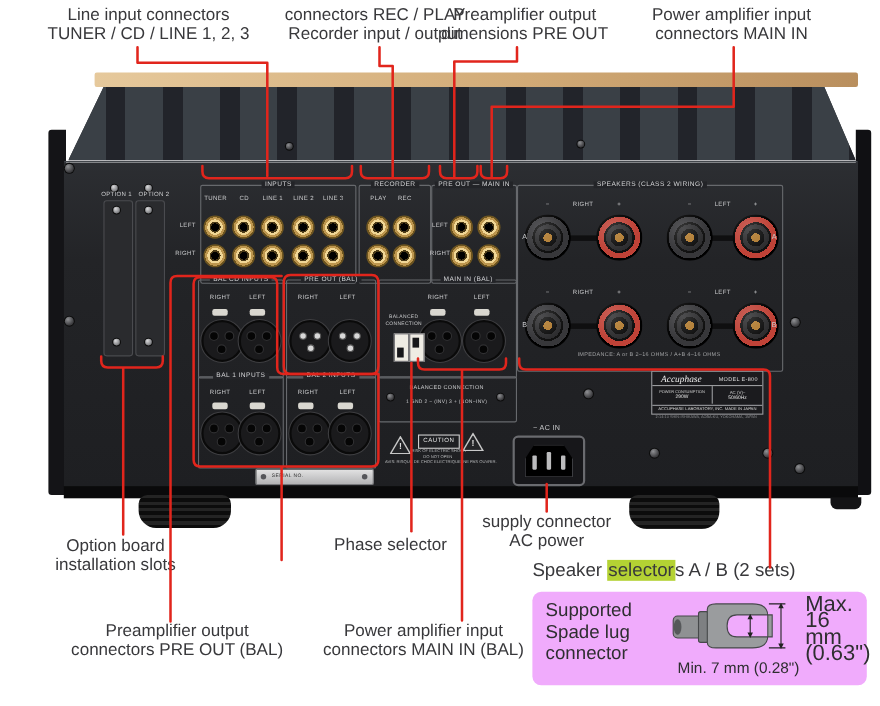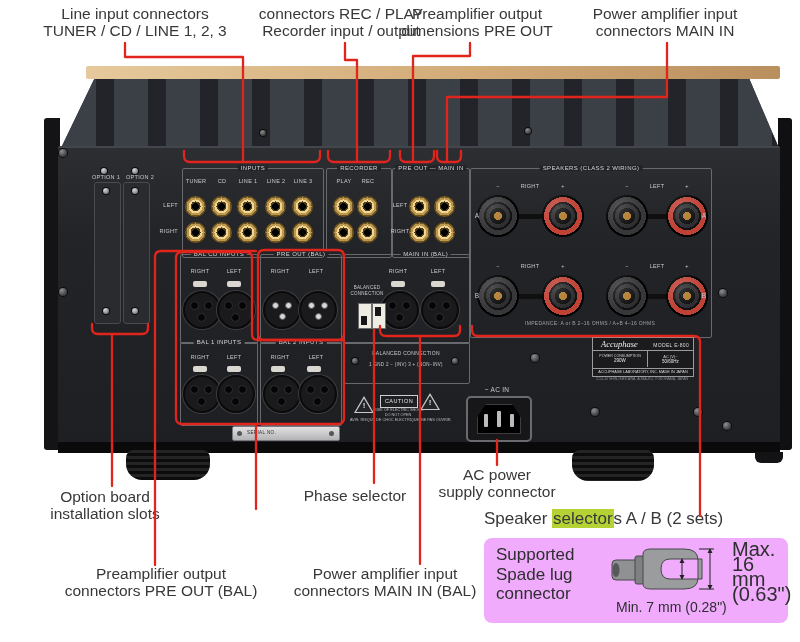--- a/index.html
+++ b/index.html
@@ -351,22 +351,22 @@
   <div class="lbl" style="left:295px;top:488px;width:120px;">Phase selector</div>
   <div class="lbl" style="left:55px;top:566px;width:212px;">
     <div>Preamplifier output</div>
     <div>connectors PRE OUT (BAL)</div>
   </div>
   <div class="lbl" style="left:277px;top:566px;width:216px;">
     <div>Power amplifier input</div>
     <div>connectors MAIN IN (BAL)</div>
   </div>
   <div class="lbl" style="left:432px;top:467px;width:130px;">
+    <div>supply connector</div>
     <div>AC power</div>
-    <div>supply connector</div>
   </div>
 
   <div class="lbl" style="left:484px;top:511px;width:304px;text-align:left;font-size:17px;">
     <span>Speaker </span><span style="background:#b4d233;padding:0 1px;">selector</span><span>s A / B (2 sets)</span>
   </div>
 
   <div class="abs" style="left:484px;top:538px;width:304px;height:85px;background:#f0abfc;border-radius:8px;z-index:10;">
     <div class="abs" style="left:12px;top:7px;font-size:17px;line-height:19.5px;color:#2e2e30;">
       <div>Supported</div>
       <div>Spade lug</div>

